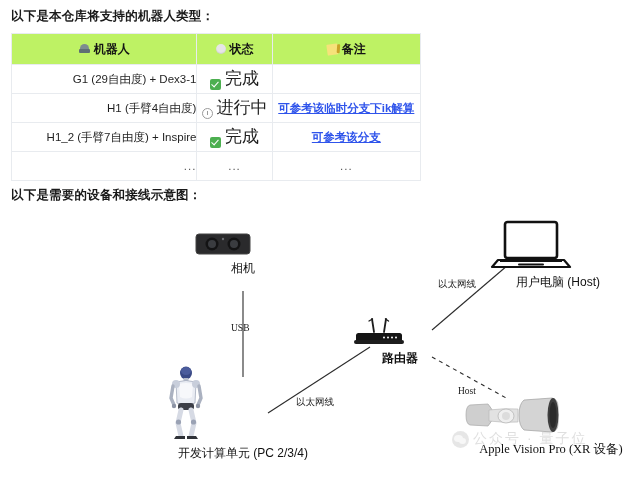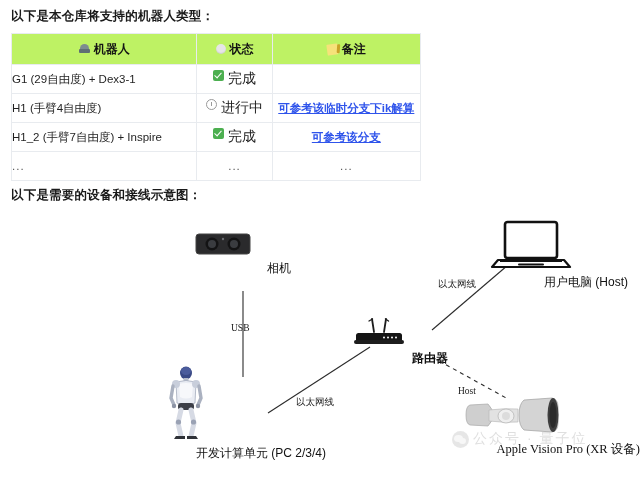--- a/index.html
+++ b/index.html
@@ -54,34 +54,34 @@
     font-weight: 700;
     font-size: 12px;
     text-align: center;
     height: 30px;
     color: #141414;
   }
   .col-robot  { width: 185px; }
   .col-status { width: 75px; }
   .col-notes  { width: 148px; }
 
-  .cell-pad-l { padding-left: 9px; text-align: left; white-space: nowrap; }
+  .cell-pad-l { padding-left: 9px; text-align: right; white-space: nowrap; }
   .cell-center { text-align: center; }
 
   .hdr-inner {
     display: inline-flex;
     align-items: center;
     gap: 4px;
     justify-content: center;
   }
   .status-inner {
     display: inline-flex;
-    align-items: flex-start;
+    align-items: flex-end;
     gap: 4px;
-    font-size: 14px;
+    font-size: 17px;
     white-space: nowrap;
   }
 
   
   .ico { display: inline-block; position: relative; flex: none; }
 
   .ico-robot {
     width: 11px; height: 10px;
   }
   .ico-robot::before {
@@ -173,21 +173,20 @@
 
   .node {
     position: absolute;
     text-align: center;
   }
   .node-label {
     font-size: 12px;
     color: #111;
     white-space: nowrap;
     font-family: "Liberation Sans", sans-serif;
-    text-align: right;
   }
   .node-label.serif {
     font-family: "Liberation Serif", serif;
     font-size: 12.5px;
   }
   .edge-label {
     position: absolute;
     font-family: "Liberation Serif", serif;
     font-size: 9.5px;
     color: #1a1a1a;

